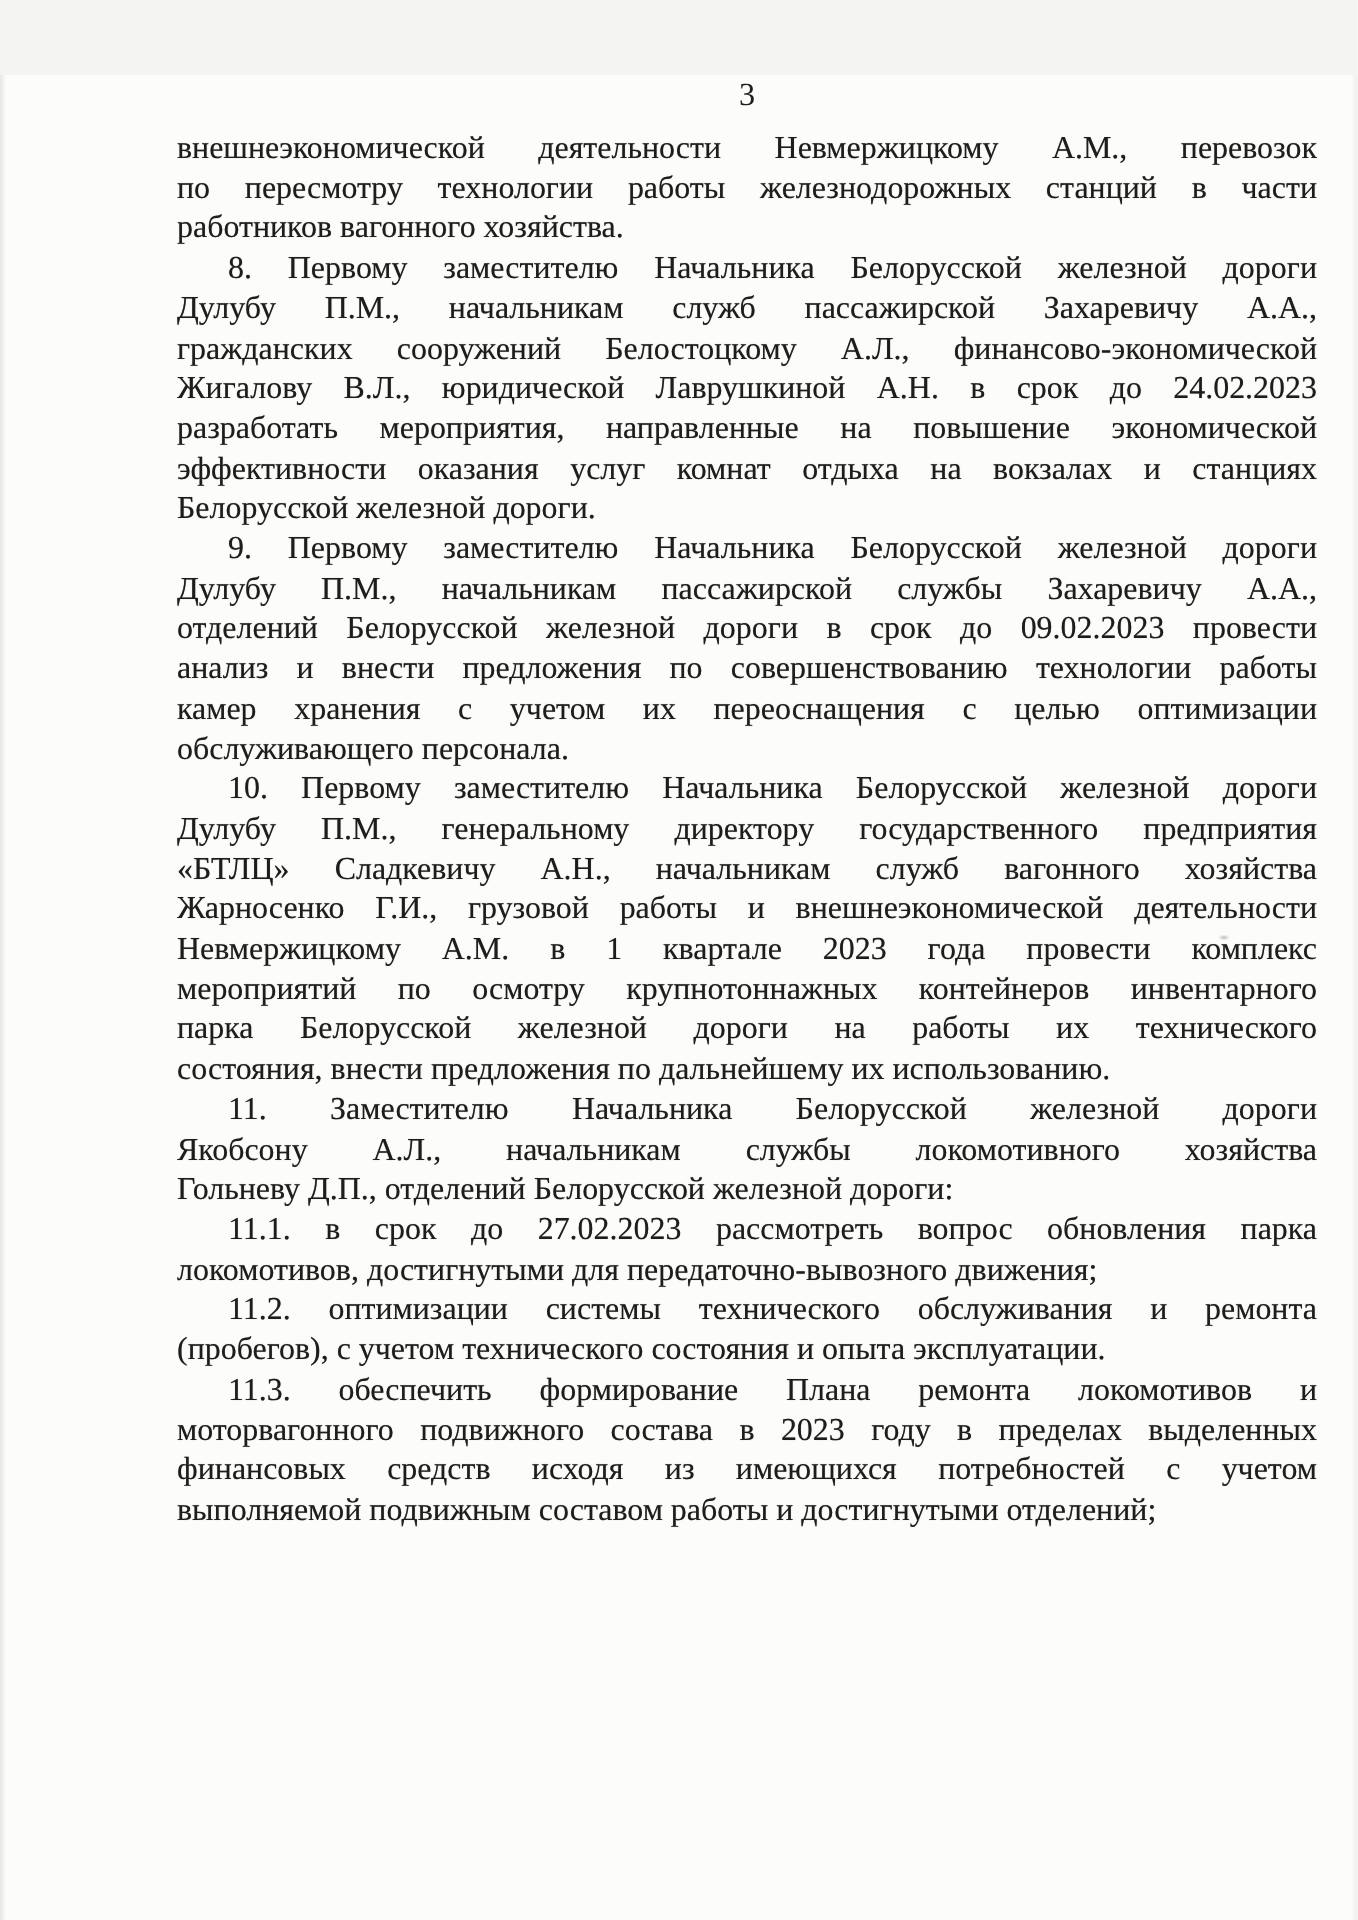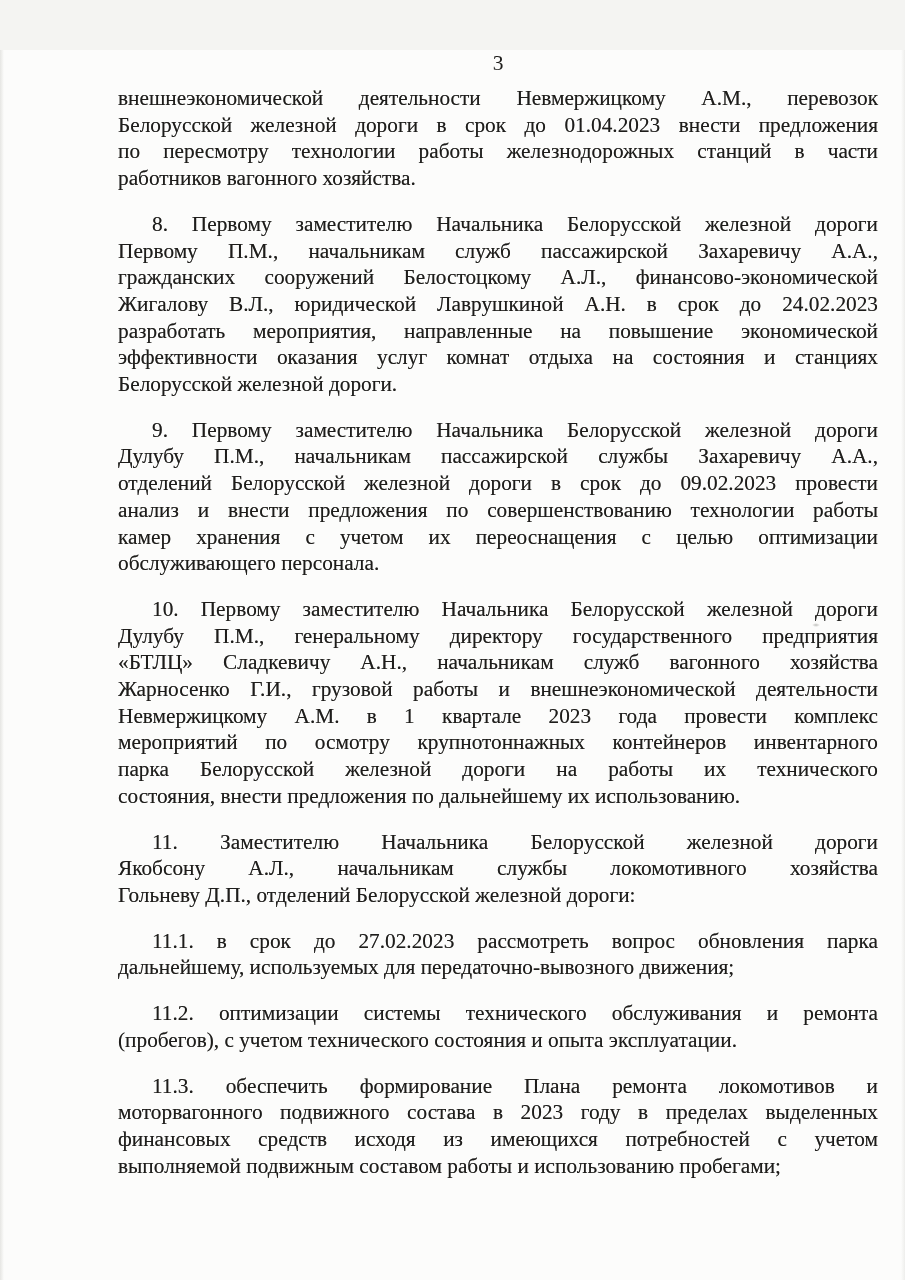--- a/index.html
+++ b/index.html
@@ -41,49 +41,48 @@
     line-height: 26.7px;
     text-shadow: 0 0 0.5px rgba(30,29,27,.55);
   }
   .para { margin: 0; }
   .line {
     text-align: justify;
     text-align-last: justify;
     white-space: nowrap0; 
   }
   .line.last { text-align-last: left; }
-  .para.indent .line.first { text-indent: 34px; margin-top: 19px; }
+  .para.indent .line.first { text-indent: 34px; }
 </style>
 </head>
 <body>
 
 <div class="page">
   <div class="edge-left"></div>
   <div class="edge-right"></div>
 
   <div class="speckle"></div>
 
   <div class="pageno">3</div>
 
   <section class="docbody">
 
     <div class="para">
       <div class="line">внешнеэкономической деятельности Невмержицкому&nbsp;А.М.,&nbsp;перевозок</div>
-      <div class="line">Белорусской железной дороги в срок до 01.04.2023 внести предложения</div>
       <div class="line">по пересмотру технологии работы железнодорожных станций в части</div>
       <div class="line last">работников вагонного хозяйства.</div>
     </div>
 
     <div class="para indent">
       <div class="line first">8. Первому заместителю Начальника Белорусской железной дороги</div>
-      <div class="line">Первому П.М., начальникам служб пассажирской Захаревичу А.А.,</div>
+      <div class="line">Дулубу П.М., начальникам служб пассажирской Захаревичу А.А.,</div>
       <div class="line">гражданских сооружений Белостоцкому А.Л., финансово-экономической</div>
       <div class="line">Жигалову В.Л., юридической Лаврушкиной А.Н. в срок до 24.02.2023</div>
       <div class="line">разработать мероприятия, направленные на повышение экономической</div>
-      <div class="line">эффективности оказания услуг комнат отдыха на состояния и станциях</div>
+      <div class="line">эффективности оказания услуг комнат отдыха на вокзалах и станциях</div>
       <div class="line last">Белорусской железной дороги.</div>
     </div>
 
     <div class="para indent">
       <div class="line first">9. Первому заместителю Начальника Белорусской железной дороги</div>
       <div class="line">Дулубу П.М., начальникам пассажирской службы Захаревичу А.А.,</div>
       <div class="line">отделений Белорусской железной дороги в срок до 09.02.2023 провести</div>
       <div class="line">анализ и внести предложения по совершенствованию технологии работы</div>
       <div class="line">камер хранения с учетом их переоснащения с целью оптимизации</div>
       <div class="line last">обслуживающего персонала.</div>
@@ -101,30 +100,30 @@
     </div>
 
     <div class="para indent">
       <div class="line first">11. Заместителю Начальника Белорусской железной дороги</div>
       <div class="line">Якобсону&nbsp;А.Л., начальникам службы локомотивного хозяйства</div>
       <div class="line last">Гольневу Д.П., отделений Белорусской железной дороги:</div>
     </div>
 
     <div class="para indent">
       <div class="line first">11.1. в срок до 27.02.2023 рассмотреть вопрос&nbsp;обновления парка</div>
-      <div class="line last">дальнейшему, используемых для передаточно-вывозного движения;</div>
+      <div class="line last">локомотивов, достигнутыми для передаточно-вывозного движения;</div>
     </div>
 
     <div class="para indent">
       <div class="line first">11.2. оптимизации системы технического обслуживания и ремонта</div>
       <div class="line last">(пробегов), с учетом технического состояния и опыта эксплуатации.</div>
     </div>
 
     <div class="para indent">
       <div class="line first">11.3. обеспечить формирование Плана ремонта локомотивов и</div>
       <div class="line">моторвагонного подвижного состава в 2023 году в пределах выделенных</div>
       <div class="line">финансовых средств исходя из имеющихся потребностей с учетом</div>
-      <div class="line last">выполняемой подвижным составом работы и использованию пробегами;</div>
+      <div class="line last">выполняемой подвижным составом работы и достигнутыми отделений;</div>
     </div>
 
 
   </section>
 </div>
 
 </body></html>

